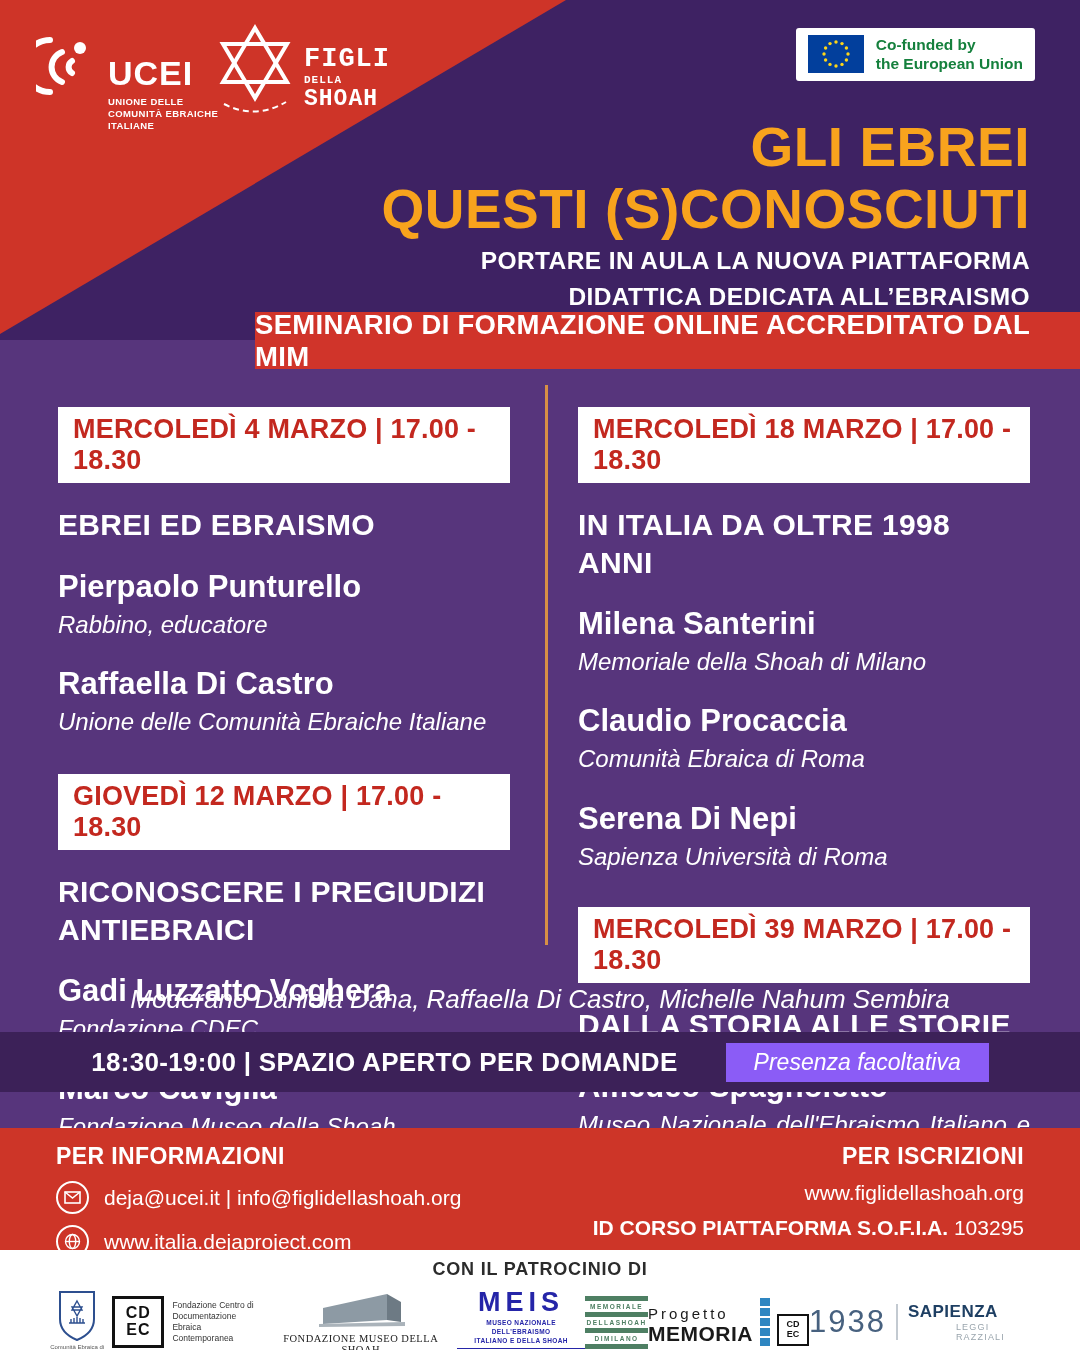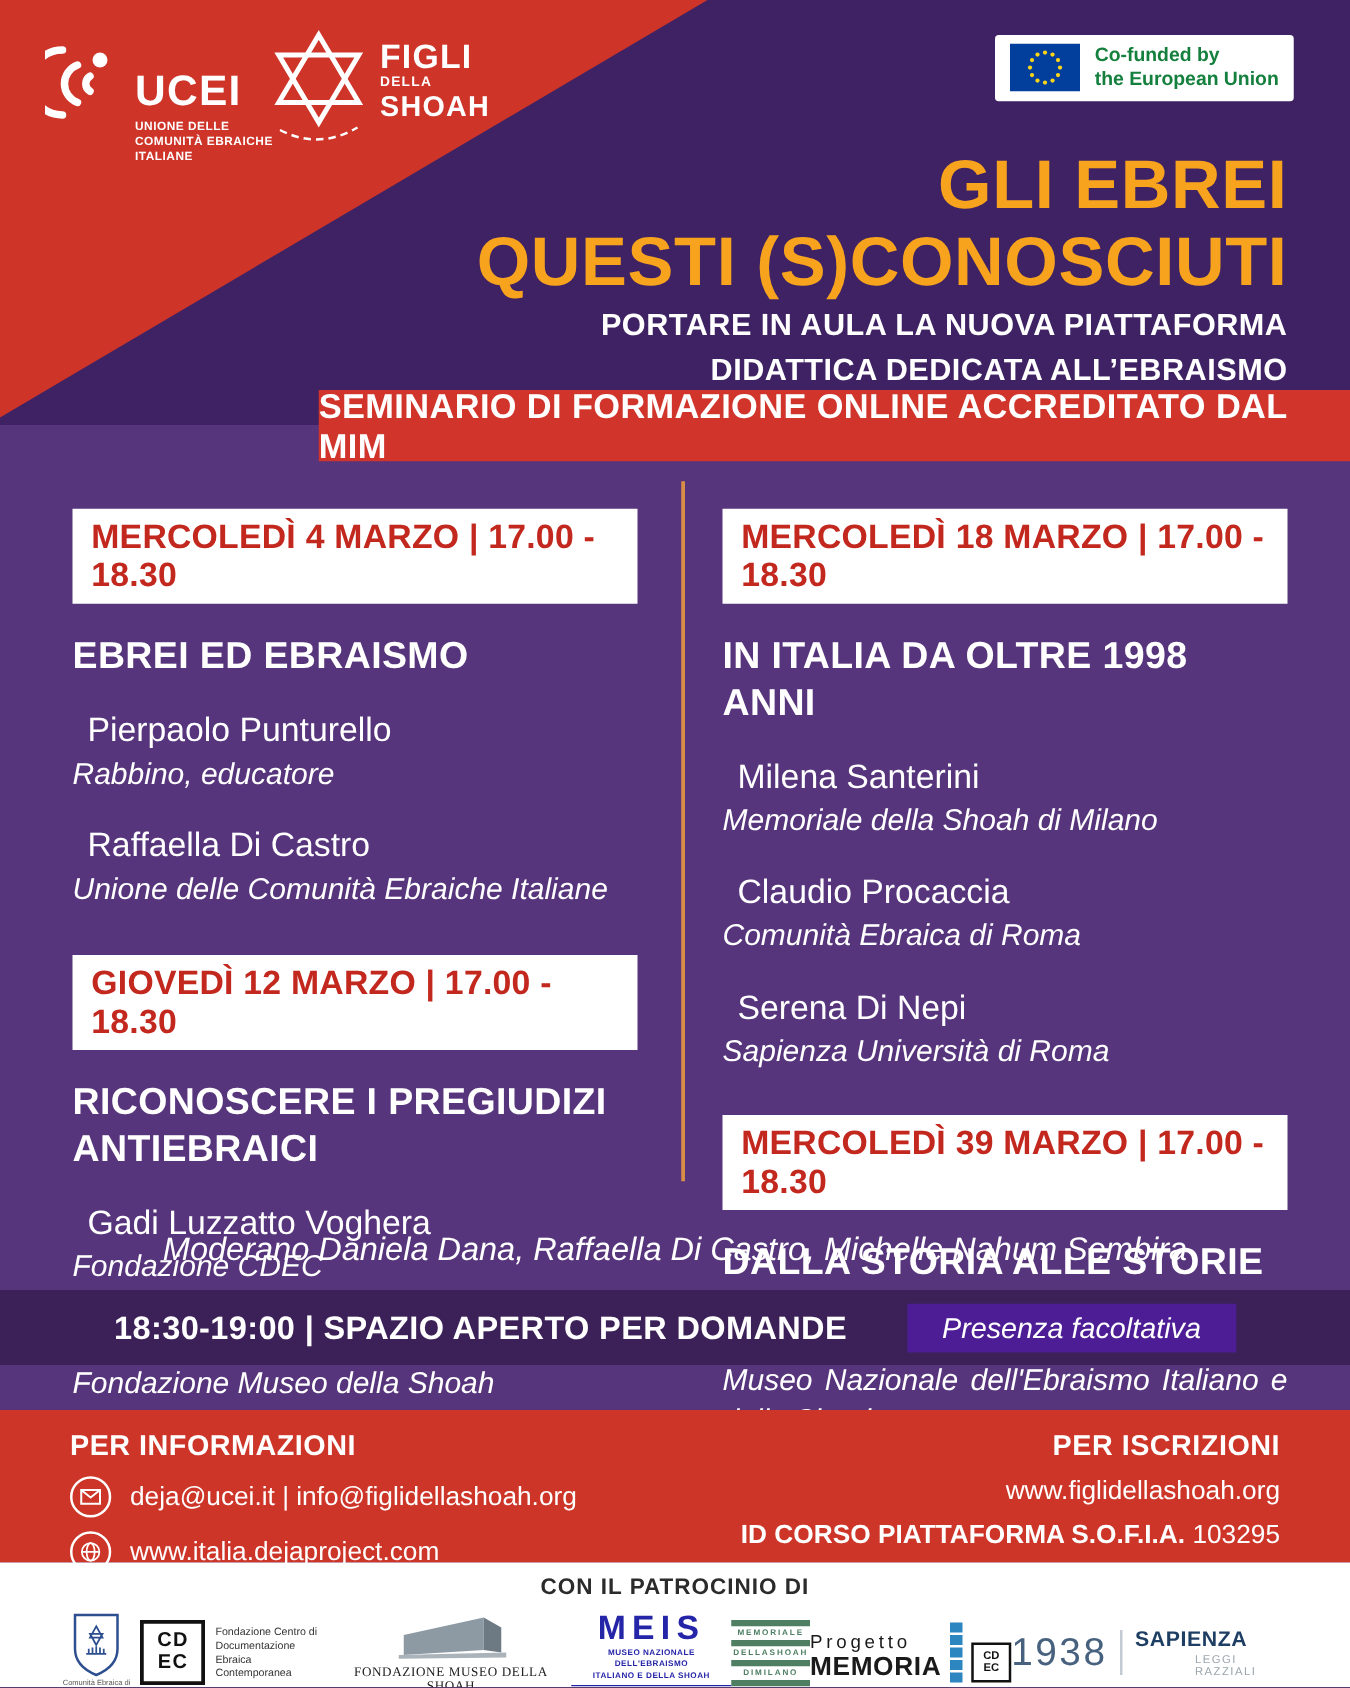--- a/index.html
+++ b/index.html
@@ -12,21 +12,21 @@
   
   .hdr-dark { position:absolute; top:0; left:0; width:1080px; height:340px; background:#3e2263; }
   .red-tri { position:absolute; top:0; left:0; width:1080px; height:340px;
     background:#ce3428; clip-path:polygon(0 0, 566px 0, 0 334px); }
   
   .ucei { position:absolute; top:28px; left:36px; display:flex; align-items:flex-start; gap:8px; }
   .ucei-text .ucei-name { font-size:34px; font-weight:800; letter-spacing:1px; margin-top:26px; }
   .ucei-text .ucei-sub { font-size:9.5px; font-weight:600; letter-spacing:.4px; line-height:1.25; margin-top:3px; }
   
   .figli { position:absolute; top:20px; left:212px; display:flex; align-items:flex-start; }
-  .figli-txt { margin-left:6px; margin-top:12px; line-height:1; }
+  .figli-txt { margin-left:6px; margin-top:26px; line-height:1;font-family:Liberation Mono, monospace; }
   .figli-txt .l1 { font-size:27px; font-weight:800; letter-spacing:1px; }
   .figli-txt .l2 { font-size:11px; font-weight:700; letter-spacing:1px; margin:2px 0; }
   .figli-txt .l3 { font-size:23px; font-weight:800; letter-spacing:1px; }
   
   .eu { position:absolute; top:28px; right:45px; background:#fff; border-radius:3px;
     display:flex; align-items:center; gap:12px; padding:7px 12px; }
   .eu-flag { width:56px; height:38px; background:#023f9c; position:relative; flex:none; }
   .eu-txt { color:#15803d; font-size:15.5px; font-weight:700; line-height:1.25; }
   
   .title { position:absolute; top:116px; right:50px; text-align:right;
@@ -37,30 +37,30 @@
     background:#d0342a; display:flex; align-items:center; justify-content:center;
     font-size:27.5px; font-weight:800; letter-spacing:.3px; }
   
   .cols { position:absolute; top:340px; left:0; width:1080px; }
   .col { position:absolute; top:0; width:452px; }
   .col.left { left:58px; } .col.right { left:578px; }
   .vdiv { position:absolute; left:545px; top:45px; width:3px; height:560px; background:#d88f45; }
   .date-badge { display:inline-block; background:#fff; color:#c3281f;
     font-size:27px; font-weight:800; padding:7px 15px; margin-top:67px; letter-spacing:.2px; }
   .session-title { font-size:30px; font-weight:800; letter-spacing:.3px; margin-top:23px; line-height:1.25; }
-  .sp-name { font-size:27px; font-weight:400; margin-top:25px;margin-left:12px; }
+  .sp-name { font-size:31px; font-weight:700; margin-top:25px; }
   .sp-role { font-size:24px; font-style:italic; margin-top:4px; line-height:1.35; }
   .sp-role.justify { text-align:justify; }
   
   .moderators { position:absolute; top:984px; left:0; width:1080px; text-align:center;
     font-size:26px; font-style:italic; font-weight:500; }
   .open-strip { position:absolute; top:1032px; left:0; width:1080px; height:60px;
     background:#3c2158; display:flex; align-items:center; justify-content:center; gap:48px; }
   .open-text { font-size:26px; font-weight:800; letter-spacing:.3px; }
-  .open-badge { background:#4c1d95; font-size:23px; font-style:italic; padding:6px 28px; }
+  .open-badge { background:#8b5cf6; font-size:23px; font-style:italic; padding:6px 28px; }
   
   .footer { position:absolute; top:1128px; left:0; width:1080px; height:122px;
     background:#cd3528; padding:15px 56px 0 56px; display:flex; justify-content:space-between; }
   .f-title { font-size:23px; font-weight:800; letter-spacing:.4px; }
   .f-row { display:flex; align-items:center; gap:15px; margin-top:11px; font-size:21px; }
   .f-icon { width:33px; height:33px; border:2px solid #fff; border-radius:50%;
     display:flex; align-items:center; justify-content:center; flex:none; }
   .f-right { text-align:right; }
   .f-right .f-row { justify-content:flex-end; }
   .f-id b { font-weight:800; }

